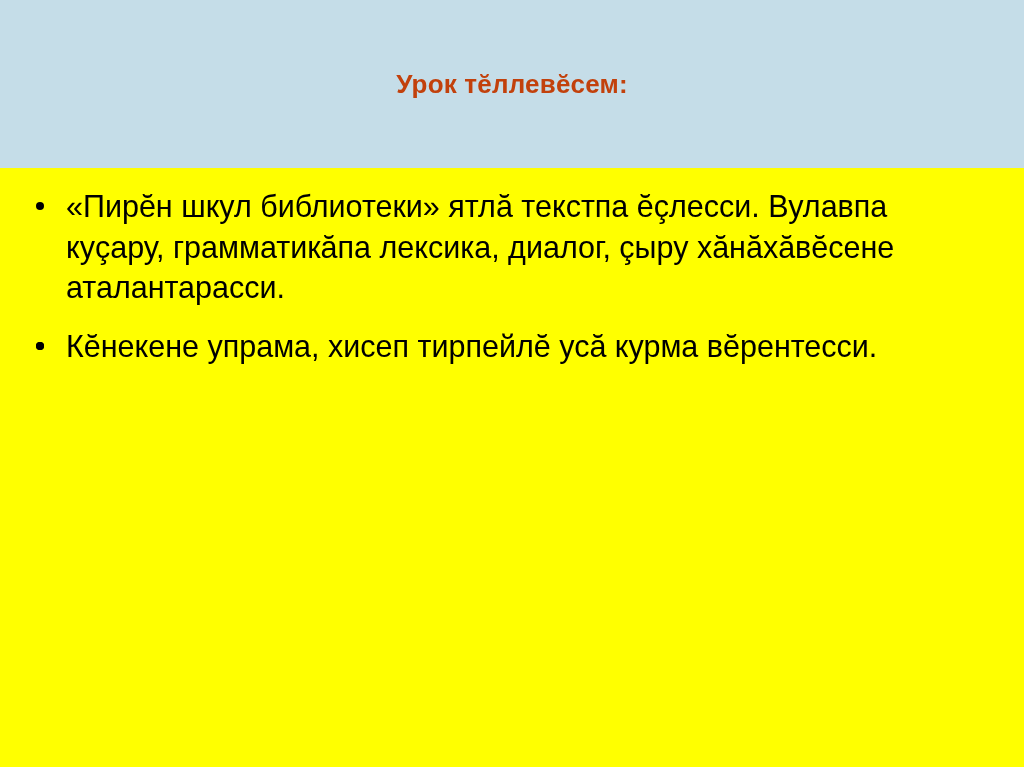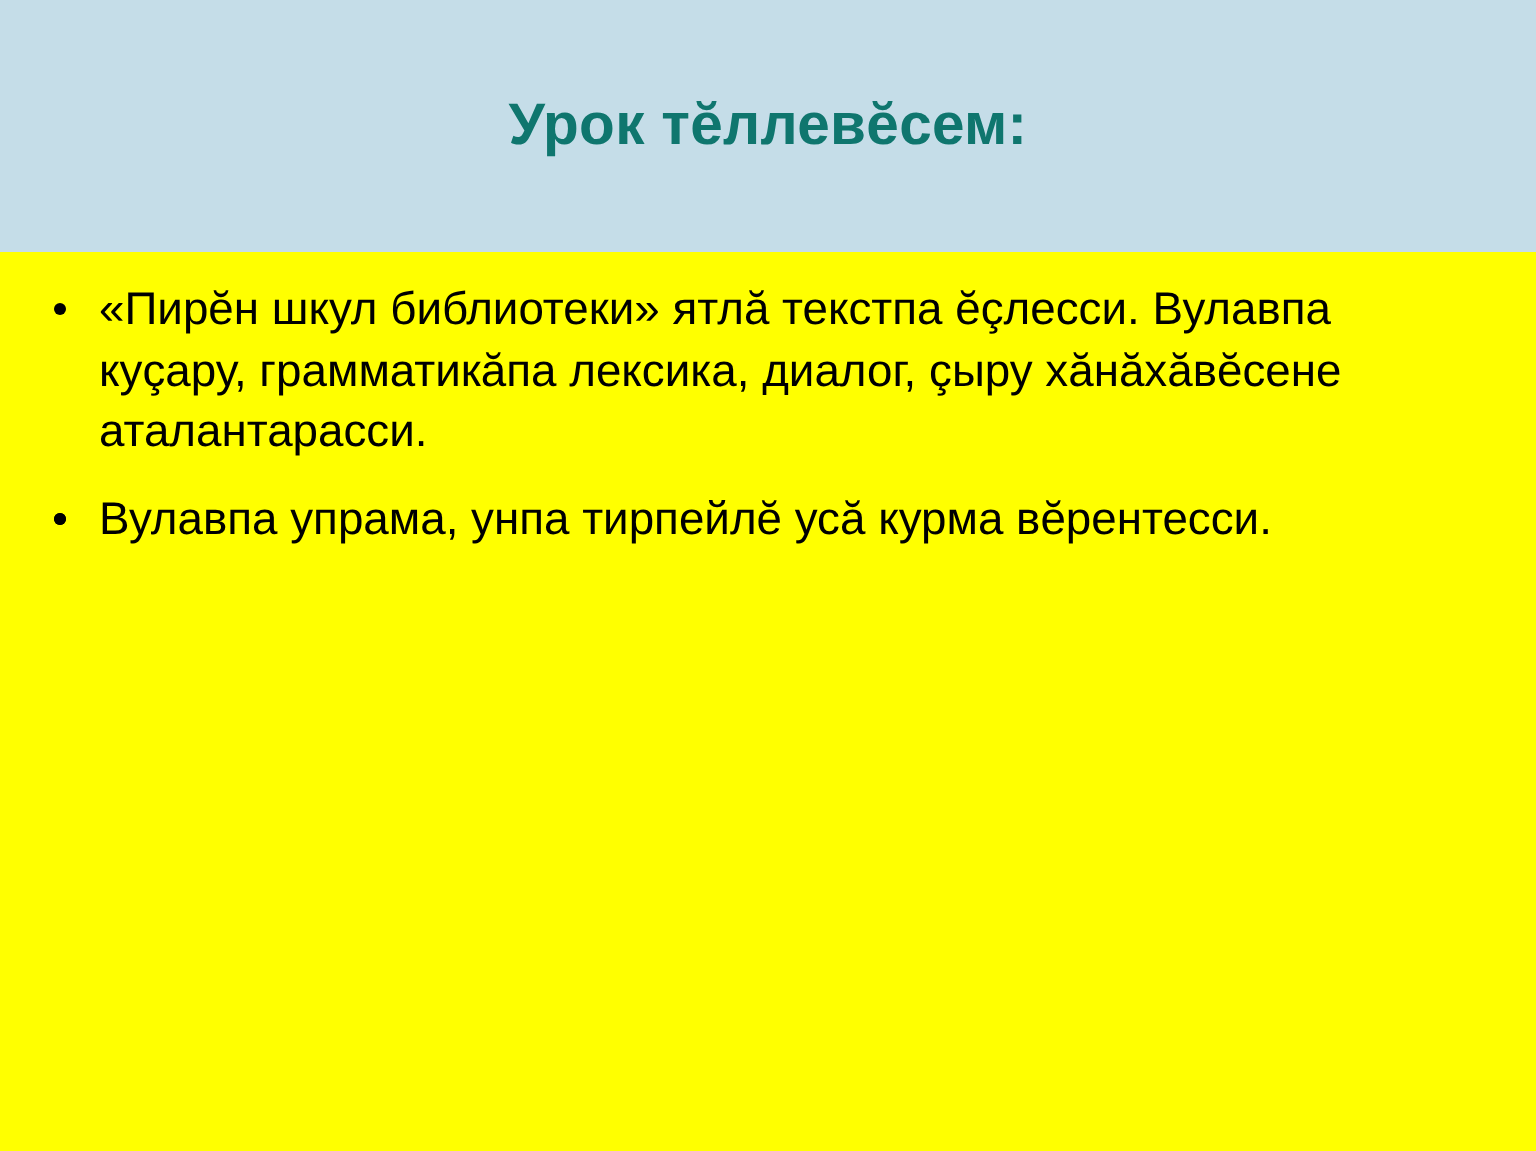--- a/index.html
+++ b/index.html
@@ -25,23 +25,23 @@
     left: 0;
     top: 0;
     width: 1024px;
     height: 168px;
     background: #c5dde8;
     display: flex;
     align-items: center;
     justify-content: center;
   }
   .title-text {
-    font-size: 39px;
+    font-size: 26px;
     font-weight: bold;
-    color: #0f766e;
+    color: #c2410c;
     text-align: center;
     letter-spacing: 0.2px;
     line-height: 1.1;
   }
   .body-area {
     position: absolute;
     left: 0;
     top: 168px;
     width: 1024px;
     height: 471px;
@@ -85,18 +85,18 @@
     <ul class="bullets">
       <li>
         <span class="dot"></span>
         <span>«Пирĕн шкул библиотеки» ятлă текстпа ĕçлесси. Вулавпа куçару, грамматикăпа лексика, диалог, çыру хăнăхăвĕсене аталантарасси.</span>
       </li>
       <li>
         <span class="dot"></span>
       </li>
       <li>
         <span class="dot"></span>
-        <span>Вулавпа упрама, унпа тирпейлĕ усă курма вĕрентесси.</span>
+        <span>Кĕнекене упрама, хисеп тирпейлĕ усă курма вĕрентесси.</span>
       </li>
     </ul>
   </div>
 
 </div>
 
 </body></html>

